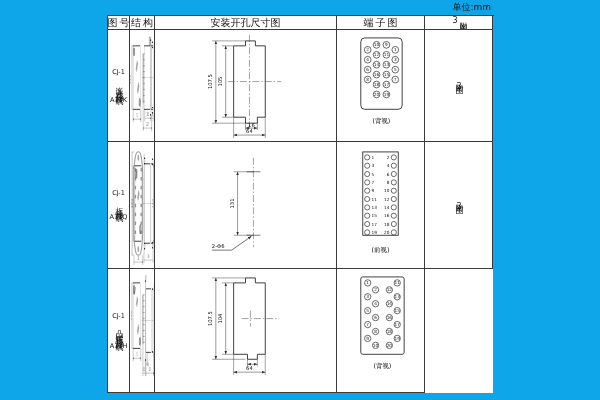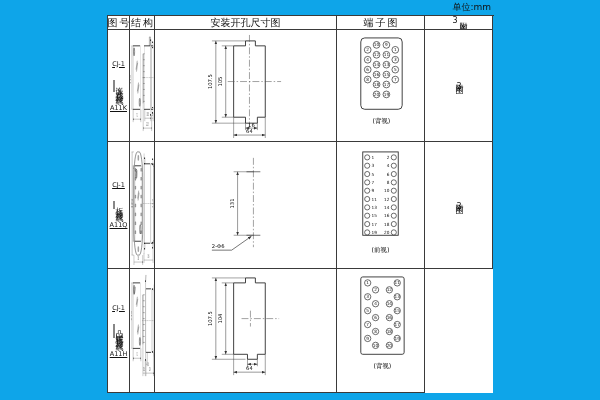--- a/index.html
+++ b/index.html
@@ -12,21 +12,21 @@
        grid-template-rows:14px 112px 127px 124px;
        border-left:1px solid #3a3a3a;border-top:1px solid #3a3a3a;background:#fff;}
   .cell{border-right:1px solid #3a3a3a;border-bottom:1px solid #3a3a3a;
         box-sizing:border-box;display:flex;align-items:center;justify-content:center;
         overflow:hidden;}
   .hc{font-size:10px;white-space:nowrap;}
   .spw{letter-spacing:7px;padding-left:7px;}
   .sp1{letter-spacing:2px;padding-left:2px;}
   .vert{writing-mode:vertical-rl;text-orientation:upright;letter-spacing:2px;
         font-size:8px;line-height:1;}
-  .struct{flex-direction:column;gap:12px;text-decoration:underline;}
+  .struct{flex-direction:column;gap:4px;}
   .small{font-size:6.5px;}
   svg{display:block;}
   .ln{fill:none;stroke:#2b2b2b;stroke-width:0.9;}
   .th{fill:none;stroke:#2b2b2b;stroke-width:0.65;}
   .cl{fill:none;stroke:#555;stroke-width:0.55;stroke-dasharray:7 2 1.5 2;}
   .ext{stroke:#444;stroke-width:0.5;}
   .dim{stroke:#444;stroke-width:0.55;}
   text.dt{font-size:5.3px;fill:#111;text-anchor:middle;font-family:"DejaVu Sans",sans-serif;}
   text.dts{font-size:5.3px;fill:#111;text-anchor:start;font-family:"DejaVu Sans",sans-serif;}
   text.cap{font-size:6.5px;fill:#111;text-anchor:middle;font-family:"DejaVu Sans",sans-serif;}

